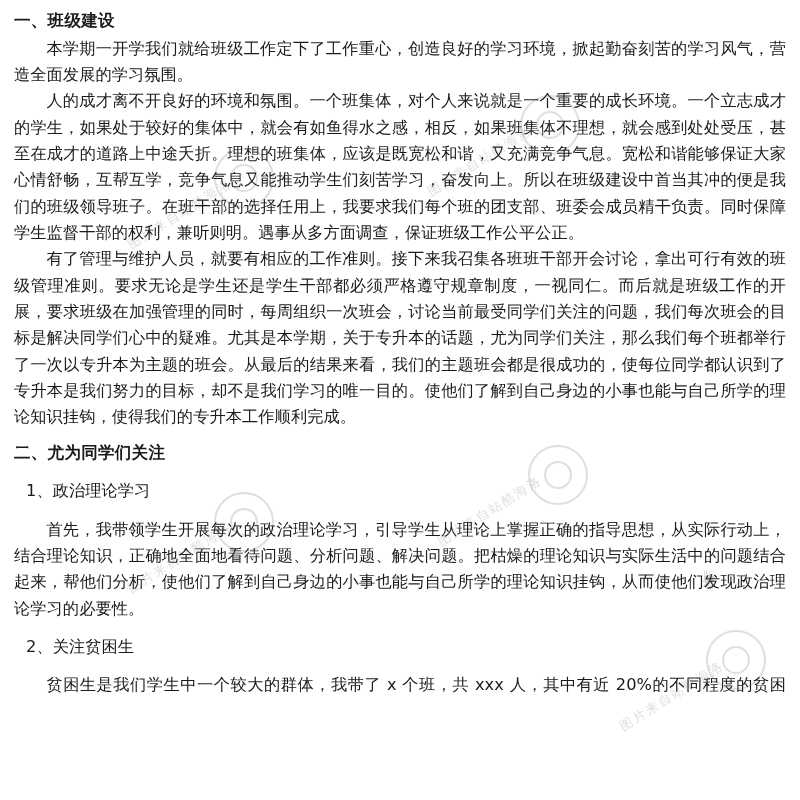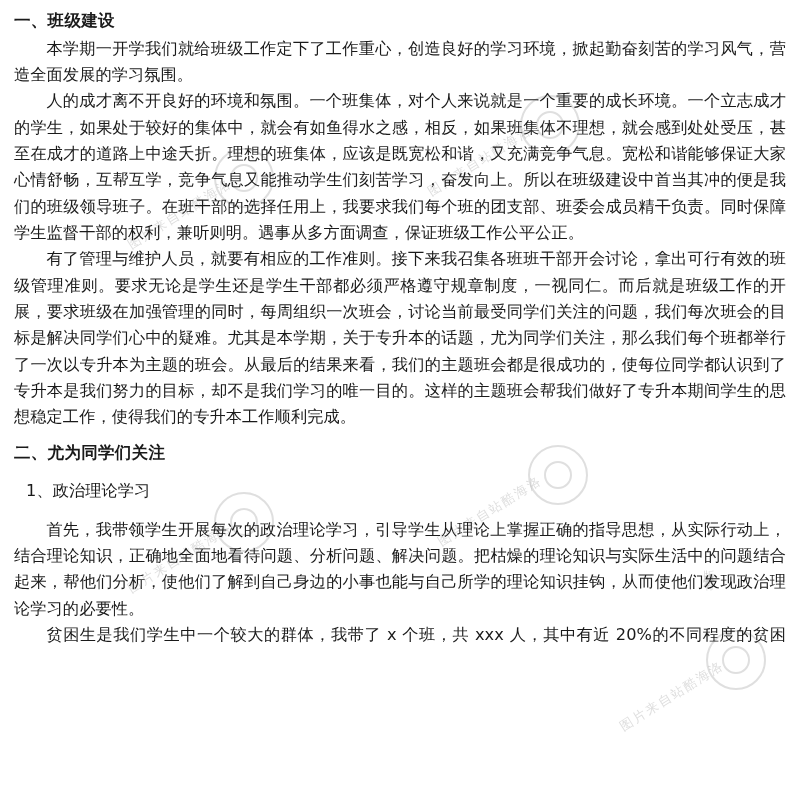--- a/index.html
+++ b/index.html
@@ -126,20 +126,21 @@
     <div class="wm-circle" style="left:706px; top:630px;"></div>
     <div class="wm wm-rot" style="left:612px; top:687px;">图片来自站酷海洛</div>
 
     <div class="wm-v" style="left:700px; top:560px;">版权所有</div>
   </div>
 
   <div class="doc-body">
     <div class="heading">一、班级建设</div>
     <p class="para indent">本学期一开学我们就给班级工作定下了工作重心，创造良好的学习环境，掀起勤奋刻苦的学习风气，营造全面发展的学习氛围。</p>
     <p class="para indent">人的成才离不开良好的环境和氛围。一个班集体，对个人来说就是一个重要的成长环境。一个立志成才的学生，如果处于较好的集体中，就会有如鱼得水之感，相反，如果班集体不理想，就会感到处处受压，甚至在成才的道路上中途夭折。理想的班集体，应该是既宽松和谐，又充满竞争气息。宽松和谐能够保证大家心情舒畅，互帮互学，竞争气息又能推动学生们刻苦学习，奋发向上。所以在班级建设中首当其冲的便是我们的班级领导班子。在班干部的选择任用上，我要求我们每个班的团支部、班委会成员精干负责。同时保障学生监督干部的权利，兼听则明。遇事从多方面调查，保证班级工作公平公正。</p>
-    <p class="para indent">有了管理与维护人员，就要有相应的工作准则。接下来我召集各班班干部开会讨论，拿出可行有效的班级管理准则。要求无论是学生还是学生干部都必须严格遵守规章制度，一视同仁。而后就是班级工作的开展，要求班级在加强管理的同时，每周组织一次班会，讨论当前最受同学们关注的问题，我们每次班会的目标是解决同学们心中的疑难。尤其是本学期，关于专升本的话题，尤为同学们关注，那么我们每个班都举行了一次以专升本为主题的班会。从最后的结果来看，我们的主题班会都是很成功的，使每位同学都认识到了专升本是我们努力的目标，却不是我们学习的唯一目的。这样的主题班会帮我们做好了专升本期间学生的思想稳定工作，使得我们的专升本工作顺利完成。</p>
+    <p class="para indent">有了管理与维护人员，就要有相应的工作准则。接下来我召集各班班干部开会讨论，拿出可行有效的班级管理准则。要求无论是学生还是学生干部都必须严格遵守规章制度，一视同仁。而后就是班级工作的开展，要求班级在加强管理的同时，每周组织一次班会，讨论当前最受同学们关注的问题，我们每次班会的目标是解决同学们心中的疑难。尤其是本学期，关于专升本的话题，尤为同学们关注，那么我们每个班都举行了一次以专升本为主题的班会。从最后的结果来看，我们的主题班会都是很成功的，使每位同学都认识到了专升本是我们努力的目标，却不是我们学习的唯一目的。使他们了解到自己身边的小事也能与自己所学的理论知识挂钩，使得我们的专升本工作顺利完成。</p>
     <div class="heading second">二、尤为同学们关注</div>
     <div class="subheading">1、政治理论学习</div>
     <p class="para indent">首先，我带领学生开展每次的政治理论学习，引导学生从理论上掌握正确的指导思想，从实际行动上，结合理论知识，正确地全面地看待问题、分析问题、解决问题。把枯燥的理论知识与实际生活中的问题结合起来，帮他们分析，使他们了解到自己身边的小事也能与自己所学的理论知识挂钩，从而使他们发现政治理论学习的必要性。</p>
+    <div class="subheading">2、关注贫困生</div>
     <p class="para indent clipped">贫困生是我们学生中一个较大的群体，我带了 x 个班，共 xxx 人，其中有近 20%的不同程度的贫困生。所以关注贫困生也是我们工作中的重心。在关心贫困学生的同时，帮助他们建立</p>
   </div>
 
 </div>
 
 </body></html>

